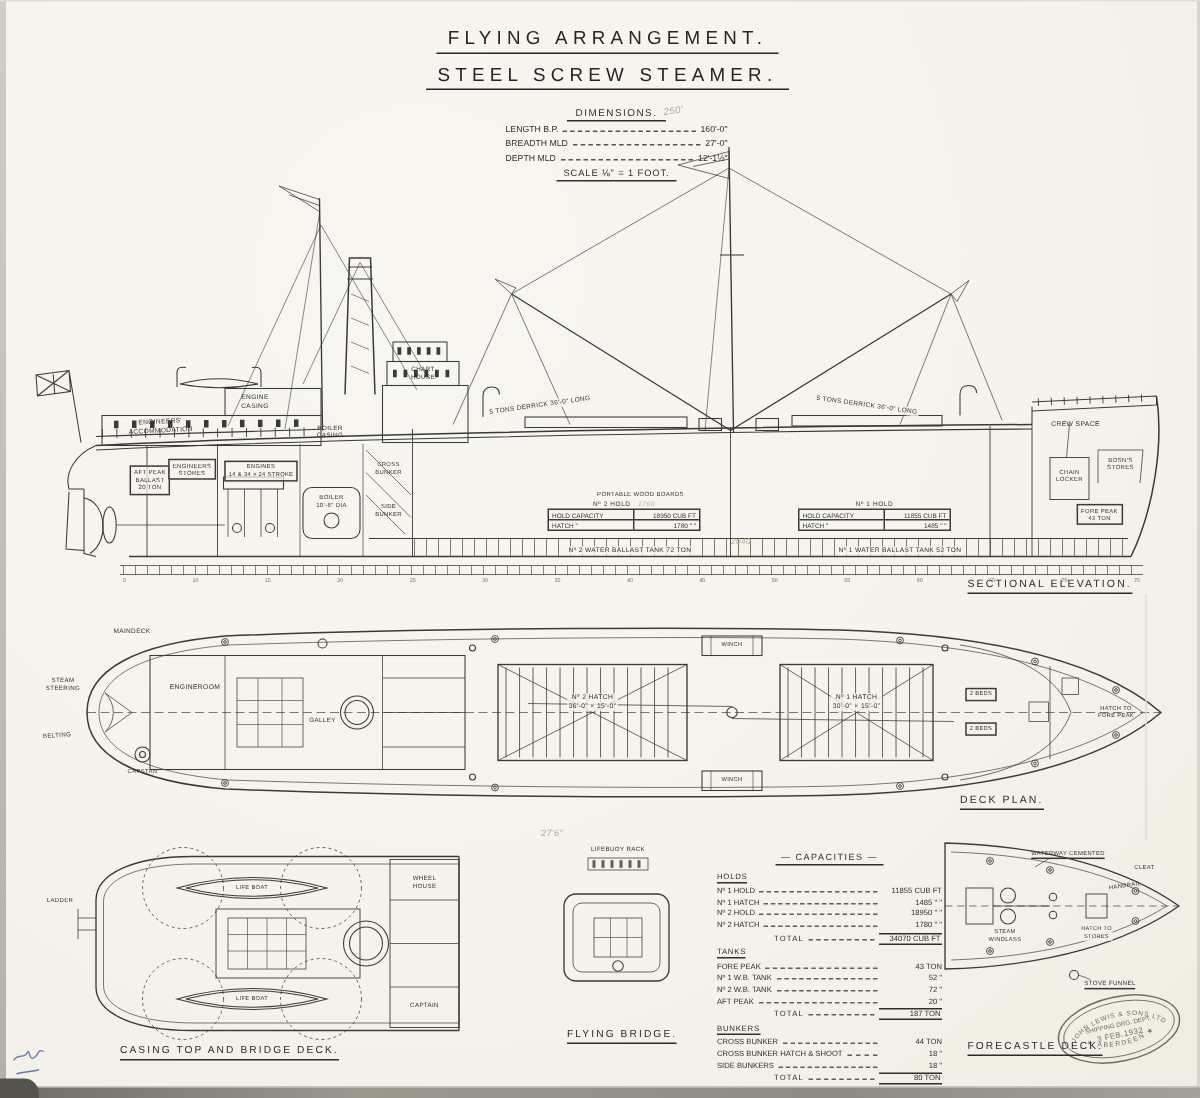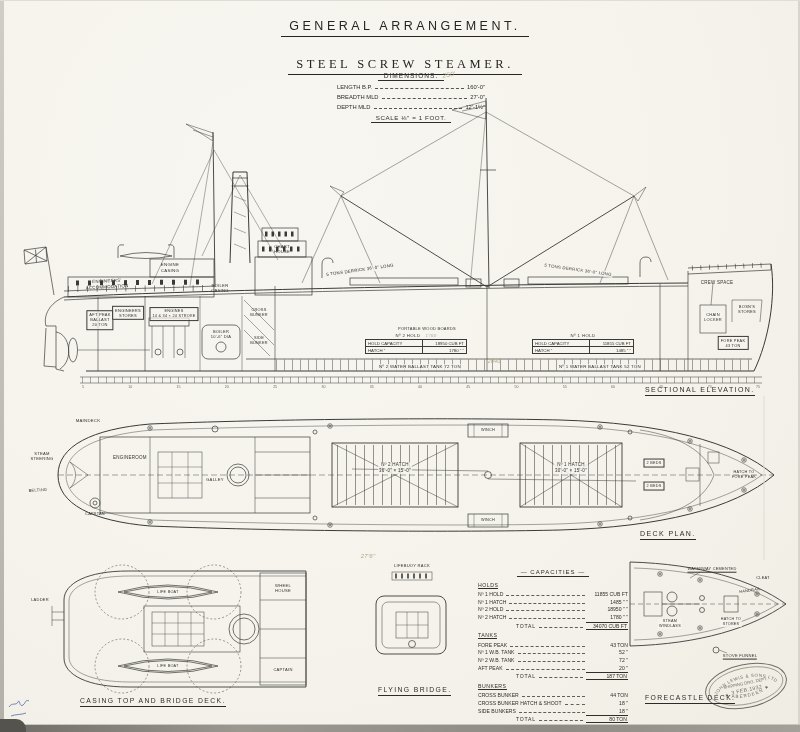--- a/index.html
+++ b/index.html
@@ -24,21 +24,21 @@
   .lb.bg{background:rgba(246,244,238,.82);padding:0 1px;}
   .lb.box{border:.6px solid #3a3a38;padding:1px 2px;background:rgba(246,244,238,.7);}
   .lb.u{border-bottom:.6px solid #33322e;padding-bottom:.5px;}
   .cap{position:absolute;font-size:7px;letter-spacing:1.4px;color:#2c2b28;
        border-bottom:.9px solid #2c2b28;padding-bottom:1.5px;white-space:nowrap;}
   .pencil{color:#b2a98d;font-style:italic;}
   
   .title-block{position:absolute;left:250px;top:16px;width:310px;text-align:center;}
   .title-line{display:inline-block;font-size:12.5px;letter-spacing:3.5px;color:#262522;
               border-bottom:1.2px solid #262522;padding:0 8px 2.5px;}
-  .title-line.second{margin-top:20px;font-family:Liberation Serif, serif;}
+  .title-line.second{margin-top:7px;}
   
   .dims{position:absolute;left:337px;top:72px;width:148px;font-size:5.8px;color:#2f2e2a;}
   .dims-head{text-align:center;}
   .dims-head span{display:inline-block;border-bottom:.8px solid #2f2e2a;padding:0 6px 1px;
                   font-size:6.6px;letter-spacing:1px;}
   .drow{display:flex;align-items:baseline;margin-top:3.2px;}
   .drow .ld{flex:1;border-bottom:.7px dashed #55544e;margin:0 3px 1.5px;}
   .dscale{text-align:center;margin-top:3.5px;}
   .dscale span{display:inline-block;border-bottom:.8px solid #2f2e2a;padding:0 5px 1px;
                font-size:6.2px;letter-spacing:.6px;}
@@ -295,21 +295,21 @@
   </svg>
 
   <div class="edge-left"></div>
   <div class="edge-right"></div>
   <div class="edge-top"></div>
   <div class="edge-bottom-line"></div>
   <div class="edge-bottom"></div>
   <div class="corner-blotch"></div>
 
   <div class="title-block">
-    <div><span class="title-line">GENERAL ARRANGEMENT.</span></div>
+    <div><span class="title-line">FLYING ARRANGEMENT.</span></div>
     <div><span class="title-line second">STEEL SCREW STEAMER.</span></div>
   </div>
 
   <div class="dims">
     <div class="dims-head"><span>DIMENSIONS.</span></div>
     <div class="drow">
       <span>LENGTH B.P.</span>
         <span class="ld"></span>
         <span>160'-0"</span>
     </div>

